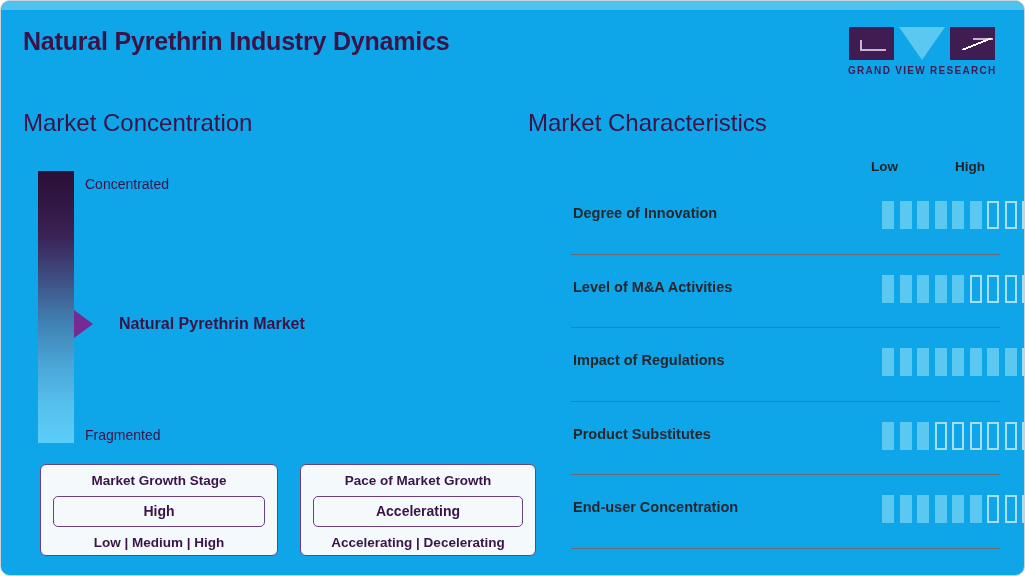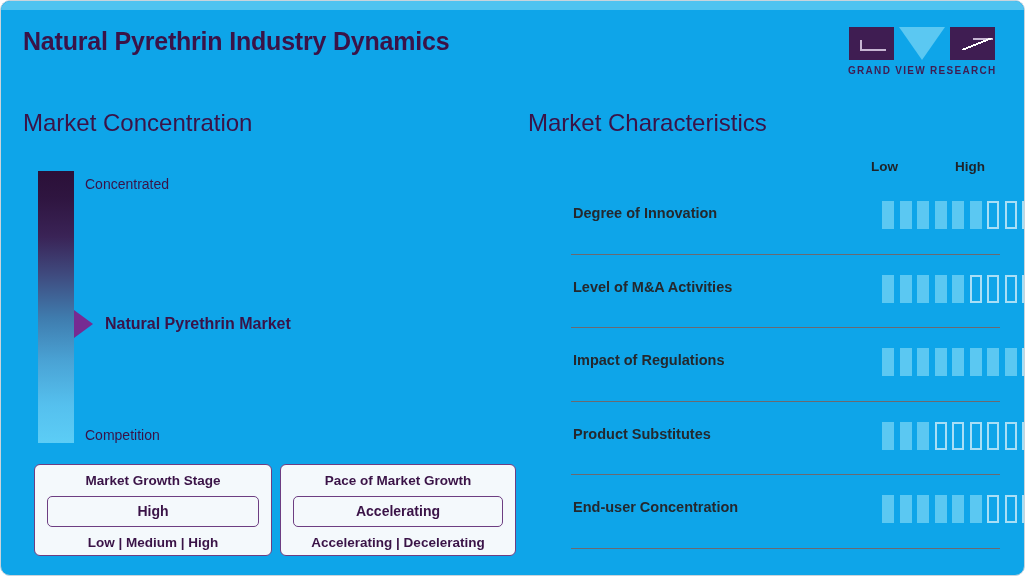--- a/index.html
+++ b/index.html
@@ -167,34 +167,34 @@
     align-items: center;
   }
   #marker-arrow {
     width: 0;
     height: 0;
     border-top: 14px solid transparent;
     border-bottom: 14px solid transparent;
     border-left: 19px solid #762b92;
   }
   #marker-label {
-    margin-left: 12px;
+    margin-left: 26px;
     font-size: 16px;
     font-weight: bold;
     color: #3a1347;
     white-space: nowrap;
   }
 
   
   #stat-boxes {
     position: absolute;
-    left: 33px;
+    left: 39px;
     top: 463px;
     display: flex;
-    gap: 8px;
+    gap: 22px;
   }
   .stat-box {
     border: 1.4px solid #6d3e82;
     border-radius: 6px;
     background: #f4f9fc;
     padding: 9px 12px 9px 12px;
     text-align: center;
     box-sizing: border-box;
     height: 92px;
   }
@@ -306,21 +306,21 @@
     </div>
     <div class="logo-text">GRAND VIEW RESEARCH</div>
   </div>
 
   <div id="left-panel">
     <div class="section-title">Market Concentration</div>
 
     <div id="gradient-area">
       <div id="gradient-bar"></div>
       <div id="scale-top-label">Concentrated</div>
-      <div id="scale-bottom-label">Competition</div>
+      <div id="scale-bottom-label">Fragmented</div>
       <div id="marker-row">
         <div id="marker-arrow"></div>
         <div id="marker-label">Natural Pyrethrin Market</div>
       </div>
     </div>
   </div>
 
   <div id="stat-boxes">
     <div class="stat-box growth">
       <div class="stat-title">Market Growth Stage</div>

